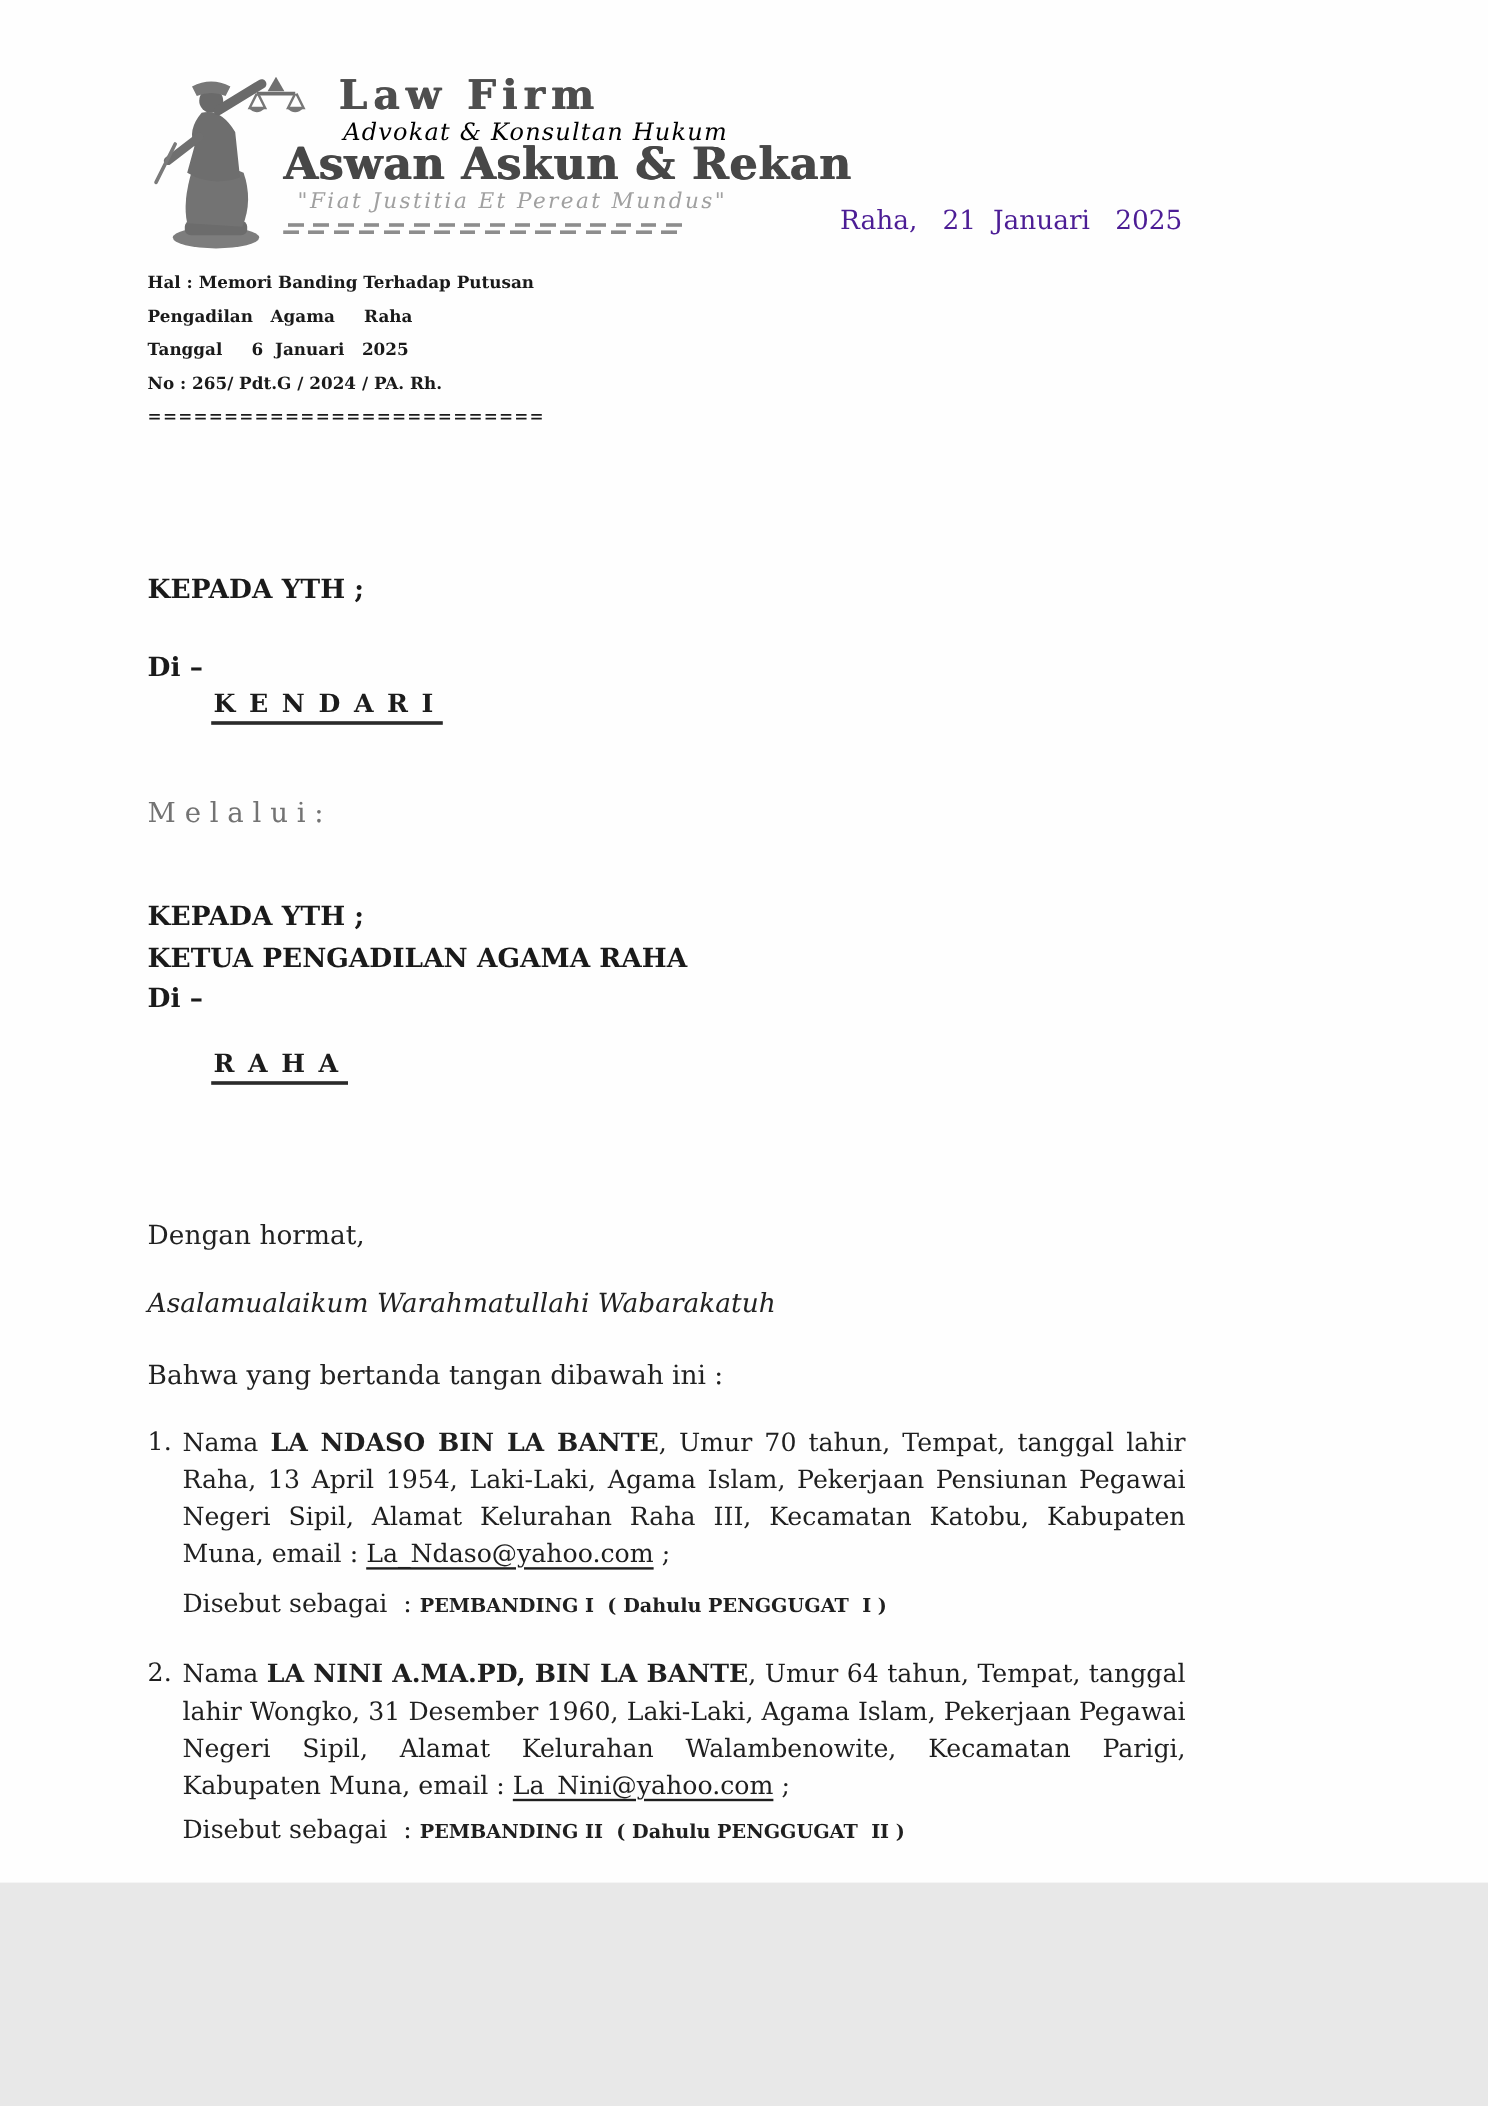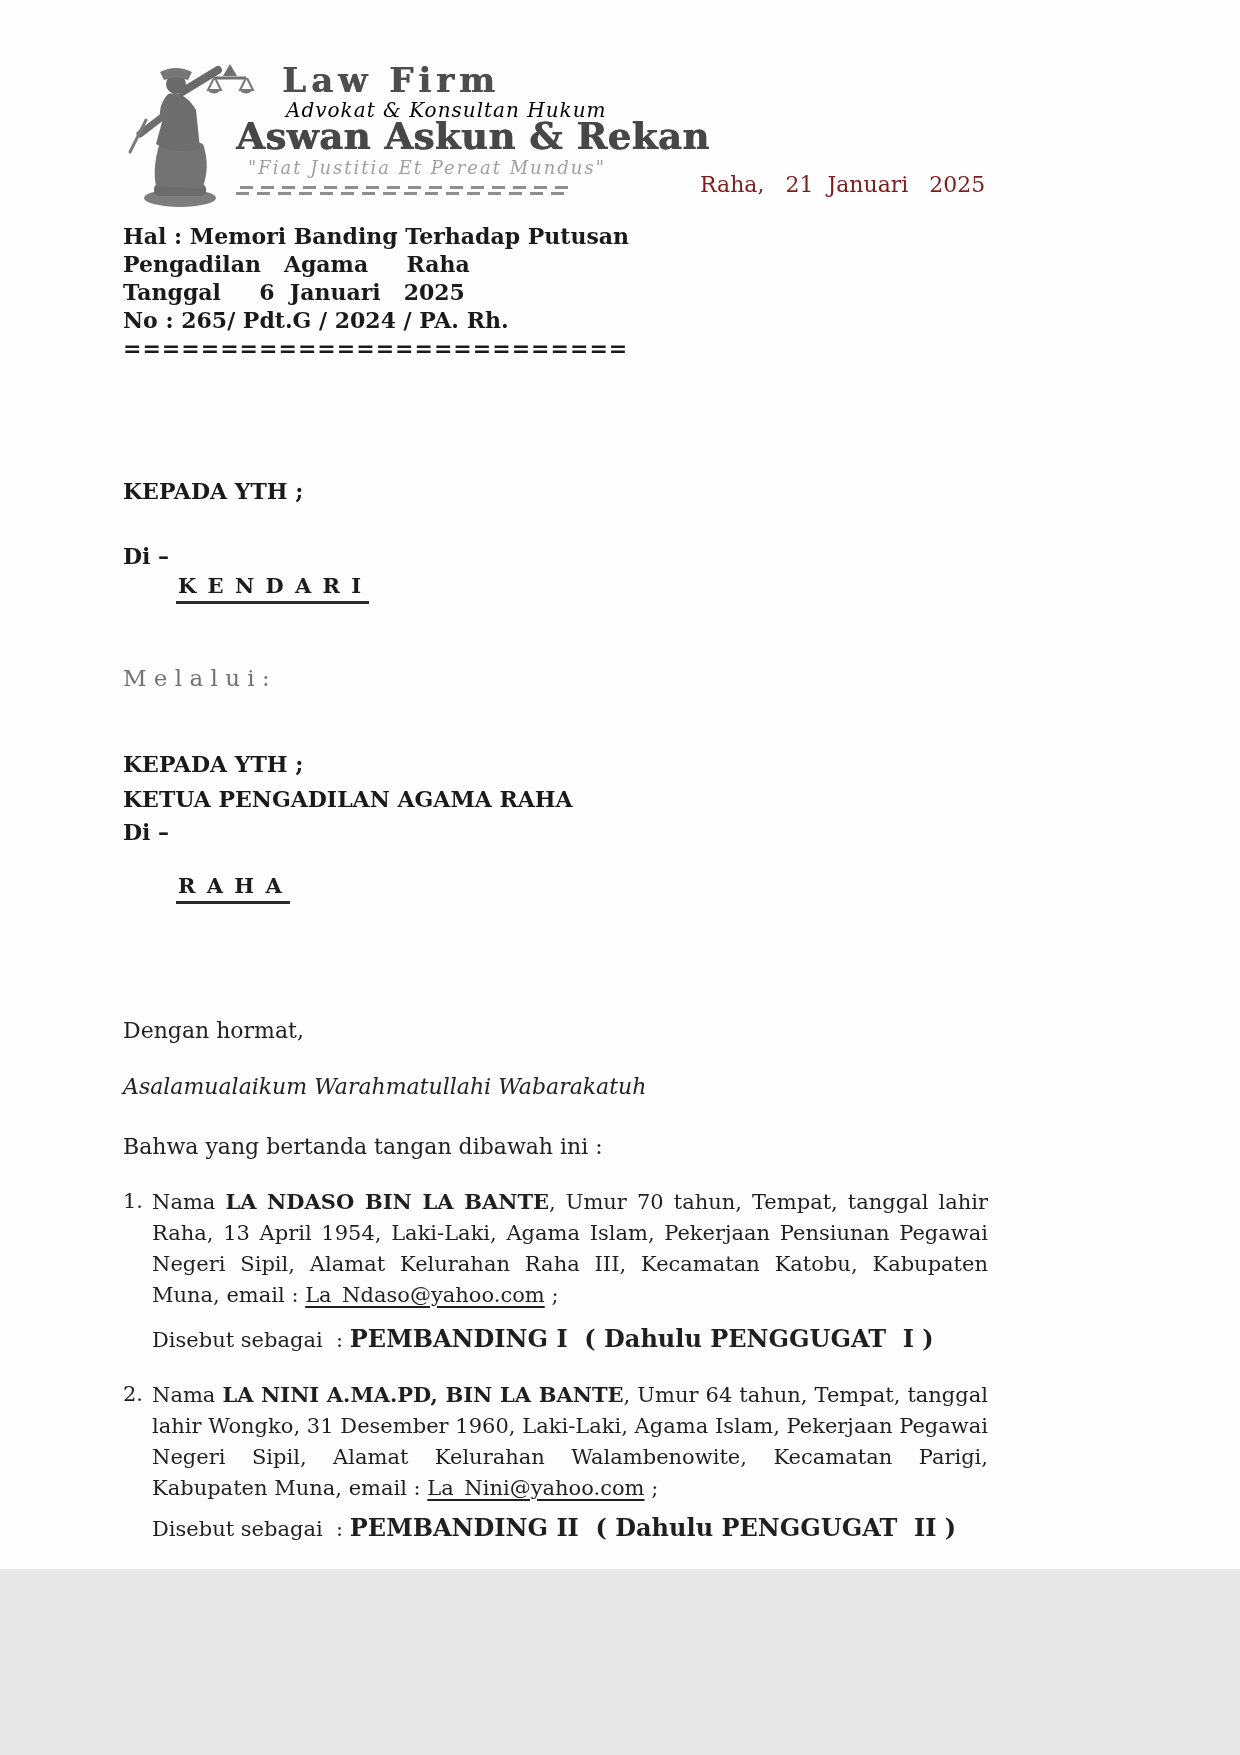--- a/index.html
+++ b/index.html
@@ -22,41 +22,41 @@
   .lh-firm{
     font-size:37px;font-weight:800;color:#474747;letter-spacing:0.5px;
     text-shadow:0.8px 0 0 #474747;
   }
   .lh-motto{font-size:18px;font-style:italic;color:#a0a0a0;letter-spacing:2px;}
   .lh-divider{
     height:3px;
     background:repeating-linear-gradient(90deg,#8d8d8d 0 13px,transparent 13px 21px);
   }
   
-  .date-line{font-size:22px;white-space:pre;color:#7f1d1d;}
-  .subject div{font-size:22px;font-weight:bold;line-height:28px;white-space:pre;color:#1a1a1a;}
+  .date-line{font-size:22px;white-space:pre;color:#4c1d95;}
+  .subject div{font-size:14px;font-weight:bold;line-height:28px;white-space:pre;color:#1a1a1a;}
   .subject .ind{}
   .subject .sep{letter-spacing:1px;}
   
   .rec{font-size:22px;font-weight:bold;white-space:pre;color:#1a1a1a;}
   .city{
     display:inline-block;font-size:21px;font-weight:bold;white-space:pre;
     border-bottom:3px solid #2a2a2a;padding:0 6px 3px 2px;letter-spacing:2px;
   }
   .via{font-size:23px;white-space:pre;color:#737373;}
   
   .bodyline{font-size:22px;color:#222;white-space:pre;}
   .italic{font-style:italic;}
   .party{width:865px;font-size:21px;line-height:31px;color:#1f1f1f;}
   .party .num{position:absolute;left:0;top:0;}
   .party .ptxt{margin-left:29px;text-align:justify;}
   .party .pname{font-weight:bold;}
   .party .pemail{text-decoration:underline;text-underline-offset:4px;}
   .role{font-size:21px;color:#1f1f1f;white-space:pre;}
-  .role b{font-size:24px;}
+  .role b{font-size:16px;}
   
   .foot{font-size:20px;font-style:italic;color:#2c2c2c;}
   .scan-edge{left:0;top:1744px;width:1240px;height:11px;background:#161616;}
 </style>
 </head>
 <body>
 
 <div class="page">
 
   <div class="abs" style="left:126px;top:58px;width:134px;height:152px;">

